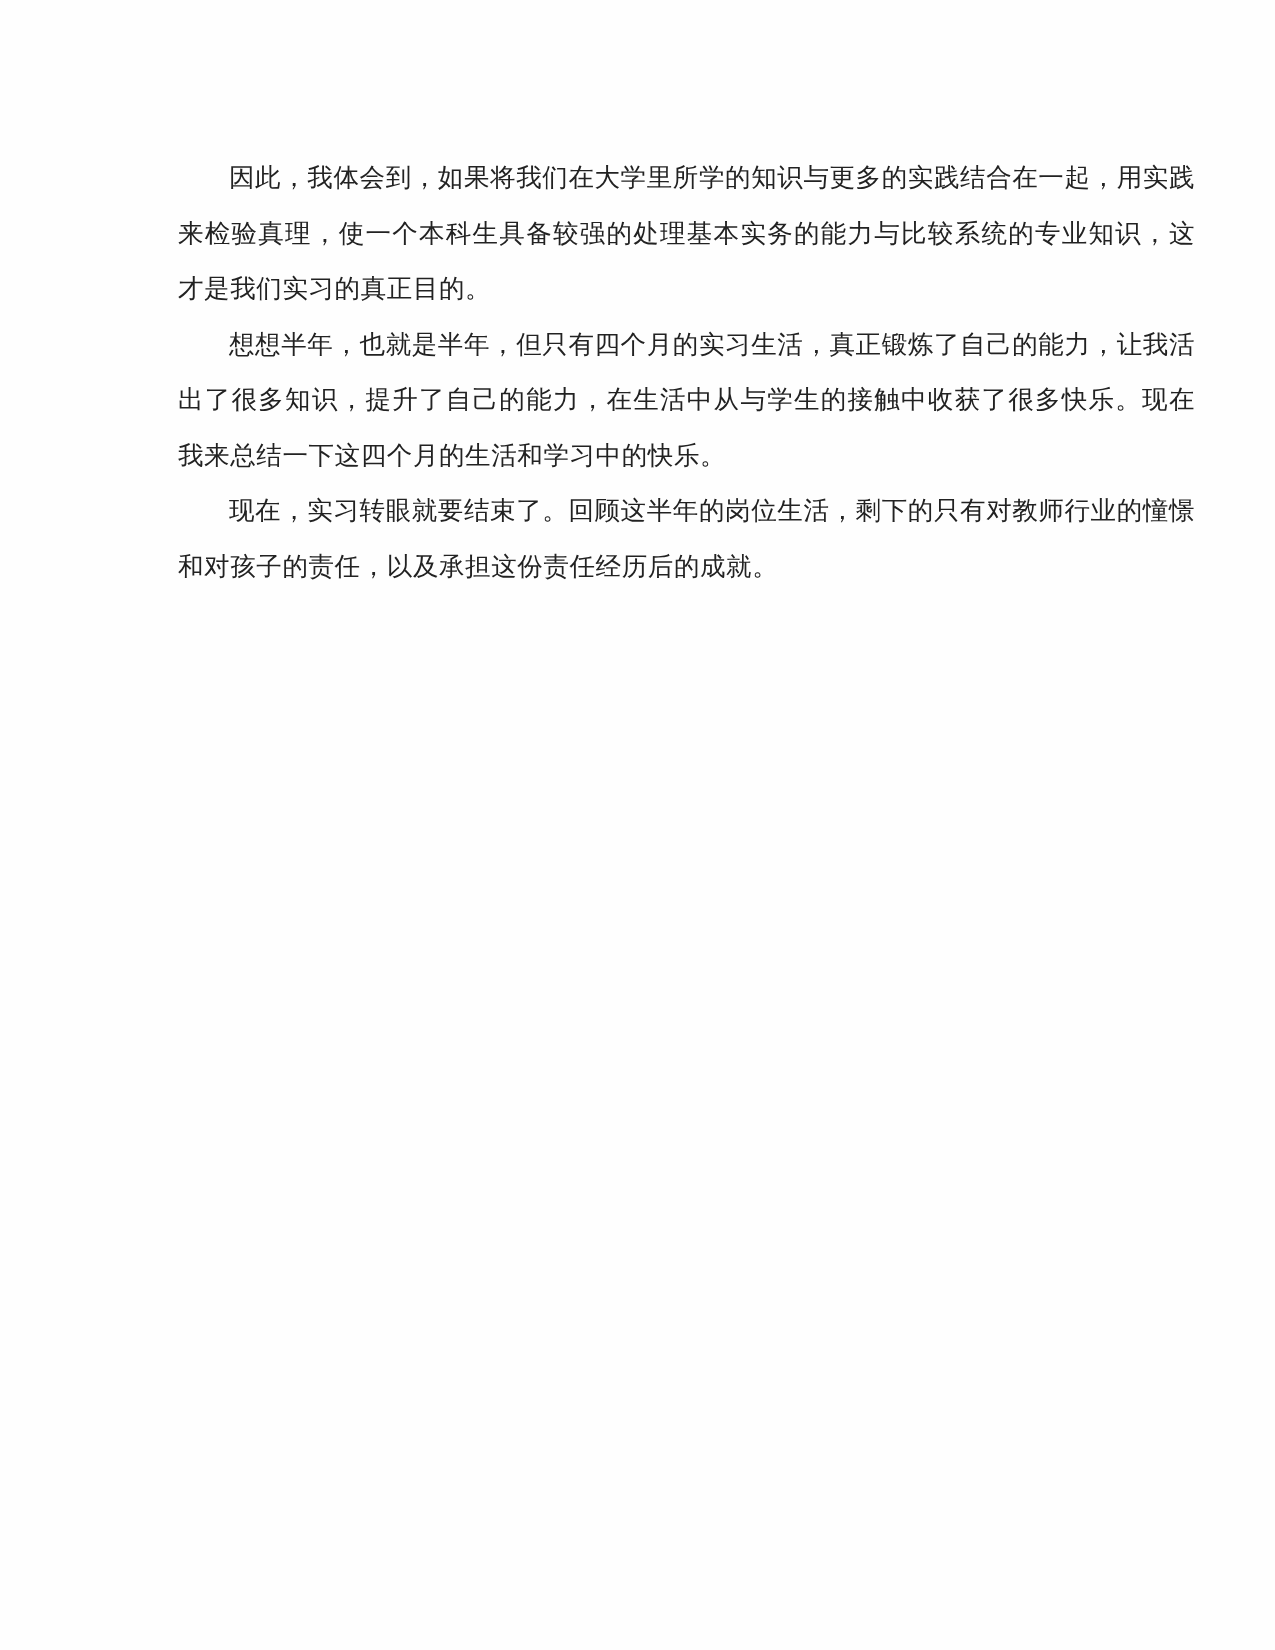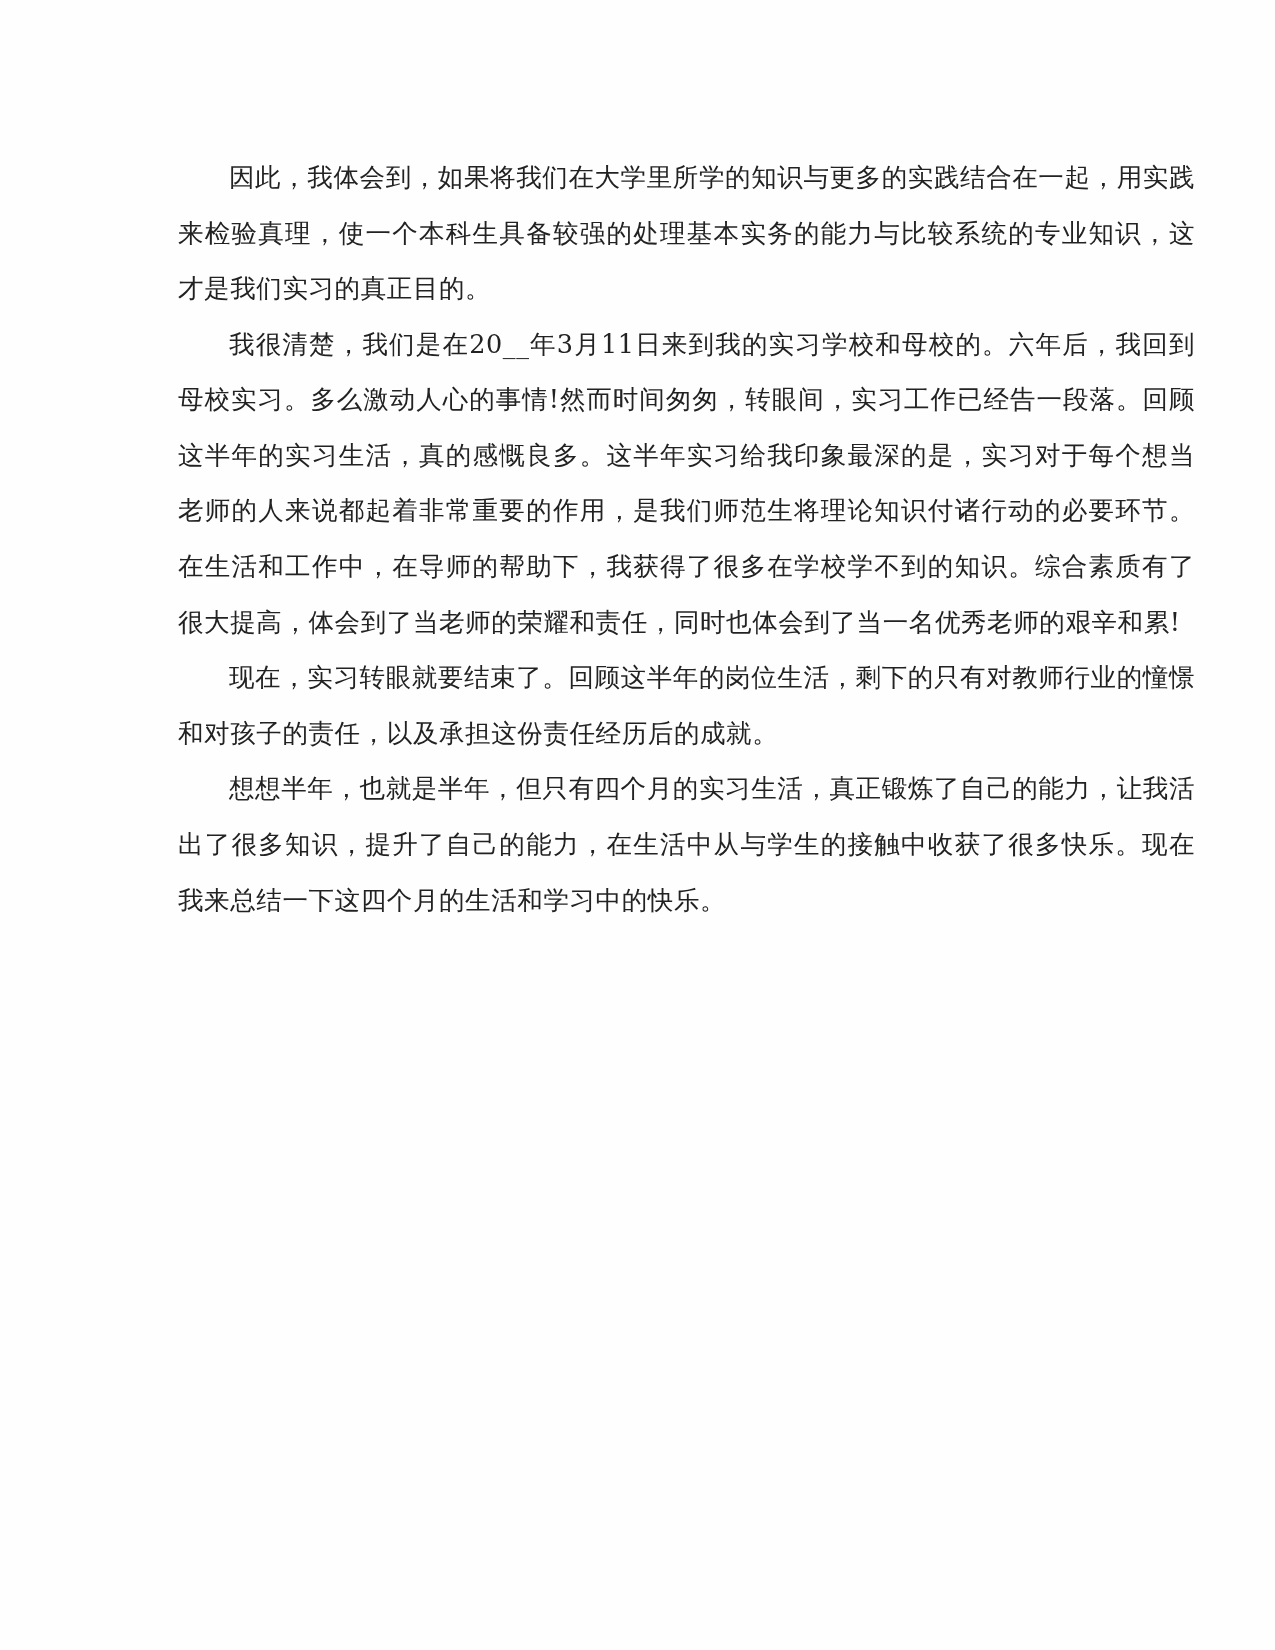--- a/index.html
+++ b/index.html
@@ -39,17 +39,16 @@
     font-weight: 500;
     letter-spacing: 1px;
   }
 </style>
 </head>
 <body>
 
 <div class="page">
   <div class="doc-body">
     <p class="para">因此，我体会到，如果将我们在大学里所学的知识与更多的实践结合在一起，用实践来检验真理，使一个本科生具备较强的处理基本实务的能力与比较系统的专业知识，这才是我们实习的真正目的。</p>
-    <p class="para">我很清楚，我们是在20__年3月11日来到我的实习学校和母校的。六年后，我回到母校实习。多么激动人心的事情!然而时间匆匆，转眼间，实习工作已经告一段落。回顾这半年的实习生活，真的感慨良多。这半年实习给我印象最深的是，实习对于每个想当老师的人来说都起着非常重要的作用，是我们师范生将理论知识付诸行动的必要环节。在生活和工作中，在导师的帮助下，我获得了很多在学校学不到的知识。综合素质有了很大提高，体会到了当老师的荣耀和责任，同时也体会到了当一名优秀老师的艰辛和累!</p>
+    <p class="para">想想半年，也就是半年，但只有四个月的实习生活，真正锻炼了自己的能力，让我活出了很多知识，提升了自己的能力，在生活中从与学生的接触中收获了很多快乐。现在我来总结一下这四个月的生活和学习中的快乐。</p>
     <p class="para">现在，实习转眼就要结束了。回顾这半年的岗位生活，剩下的只有对教师行业的憧憬和对孩子的责任，以及承担这份责任经历后的成就。</p>
-    <p class="para">想想半年，也就是半年，但只有四个月的实习生活，真正锻炼了自己的能力，让我活出了很多知识，提升了自己的能力，在生活中从与学生的接触中收获了很多快乐。现在我来总结一下这四个月的生活和学习中的快乐。</p>
   </div>
 </div>
 
 </body></html>

